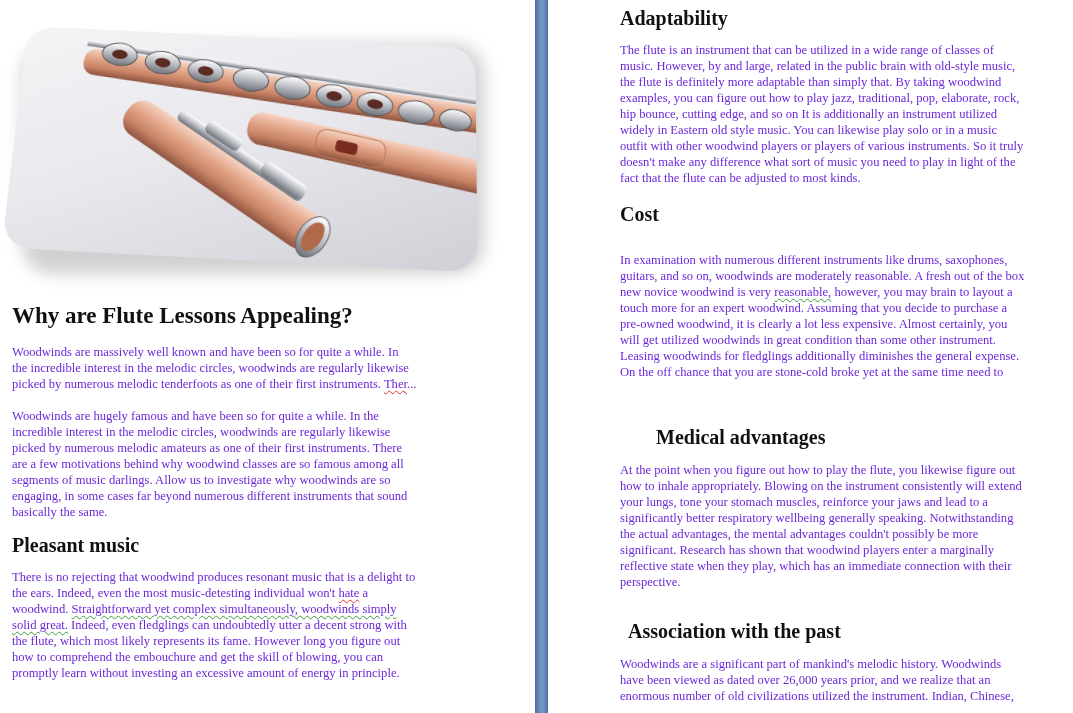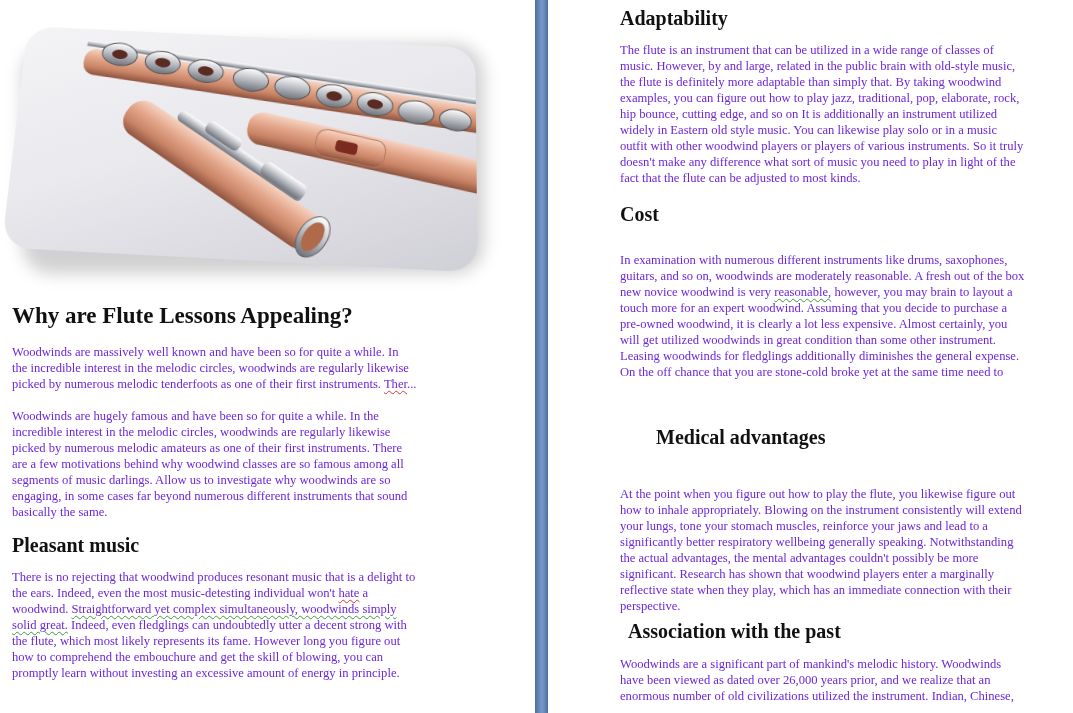--- a/index.html
+++ b/index.html
@@ -163,21 +163,21 @@
     <span class="line">guitars, and so on, woodwinds are moderately reasonable.  A fresh out of the box</span>
     <span class="line"><span>new novice woodwind is very </span><span class="squiggle-green">reasonable,</span><span> however,  you may brain to layout a</span></span>
     <span class="line">touch more for an expert woodwind. Assuming that you decide to purchase a</span>
     <span class="line">pre-owned woodwind, it is clearly a lot less expensive.  Almost certainly, you</span>
     <span class="line">will get utilized woodwinds in great condition than some other instrument.</span>
     <span class="line">Leasing woodwinds for fledglings additionally diminishes the general expense.</span>
     <span class="line">On the off chance that you are stone-cold broke yet at the same time need to</span>
   </div>
 
   <h2 class="h2" style="left:76px; top:427px;margin-left:32px;">Medical advantages</h2>
-  <div class="para" style="left:72px; top:462px; width:450px;margin-top:24px;">
+  <div class="para" style="left:72px; top:462px; width:450px;">
     <span class="line">At the point when you figure out how to play the flute, you likewise  figure out</span>
     <span class="line">how to inhale appropriately. Blowing on the instrument consistently will extend</span>
     <span class="line">your lungs, tone your stomach muscles,  reinforce your jaws and lead to a</span>
     <span class="line">significantly better respiratory wellbeing generally speaking.  Notwithstanding</span>
     <span class="line">the actual advantages, the mental advantages couldn't possibly be more</span>
     <span class="line">significant. Research has shown that woodwind players enter a marginally</span>
     <span class="line">reflective state when they play, which has an immediate connection with their</span>
     <span class="line">perspective.</span>
   </div>
 

